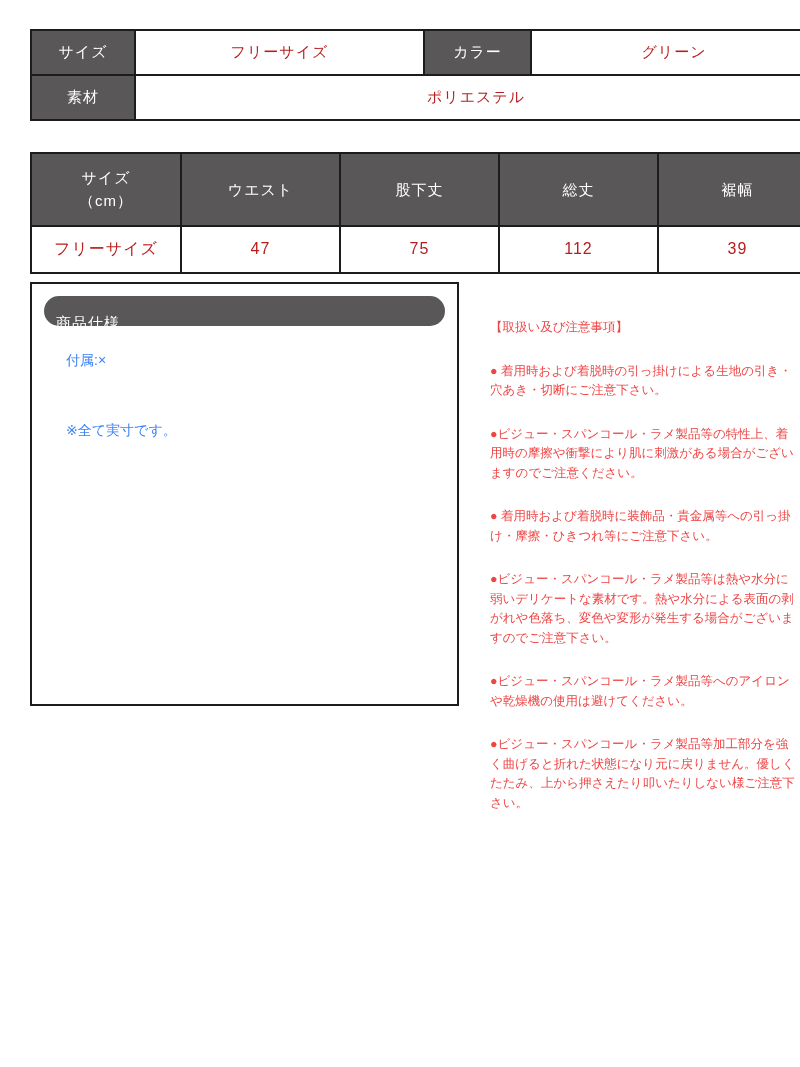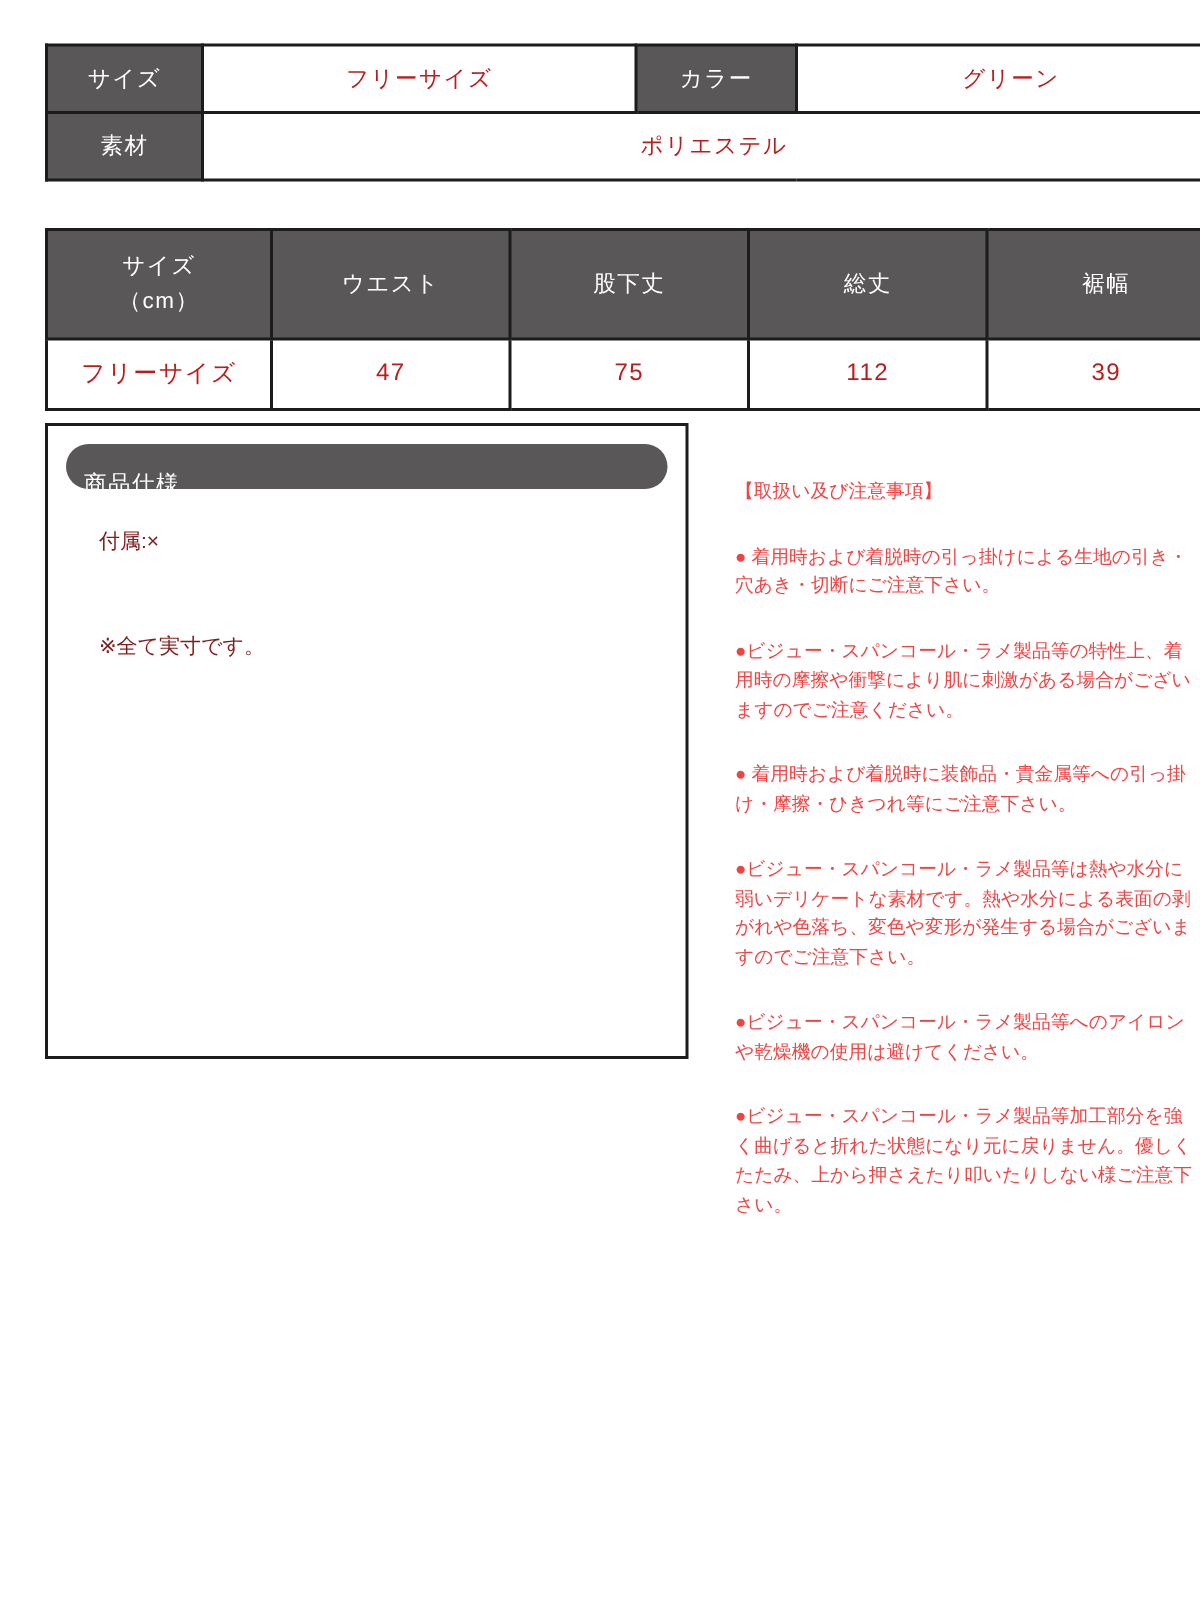--- a/index.html
+++ b/index.html
@@ -27,21 +27,21 @@
   .size-tbl tr.data td { height:41px; font-size:16px; }
 
   .spec-box {
     position:absolute; left:6px; top:258px; width:429px; height:424px;
     border:2px solid #1c1c1c; background:#ffffff;
   }
   .spec-box-header {
     background:#595757; color:#ffffff; height:30px; line-height:30px;
     padding-left:12px; font-size:15px; letter-spacing:1px;border-radius:15px;
   }
-  .spec-box-body { padding:14px 10px; font-size:14px; color:#7f1d1d; }
+  .spec-box-body { padding:14px 10px; font-size:14px; color:#3b82f6; }
   .spec-box-body p.attachment { margin-bottom:28px; }
 
   .precautions {
     position:absolute; left:442px; top:270px; width:356px;
     font-size:12.5px; line-height:19.5px; color:#ef4444;
   }
   .precautions p { margin:0; }
 </style>
 </head>
 <body>

